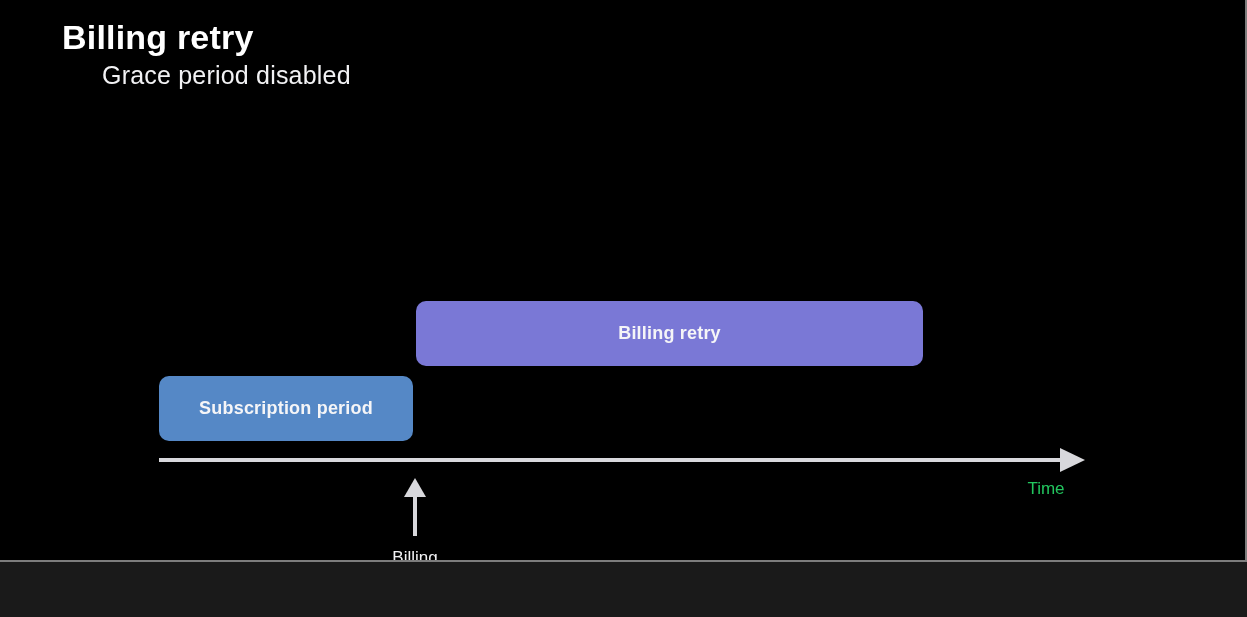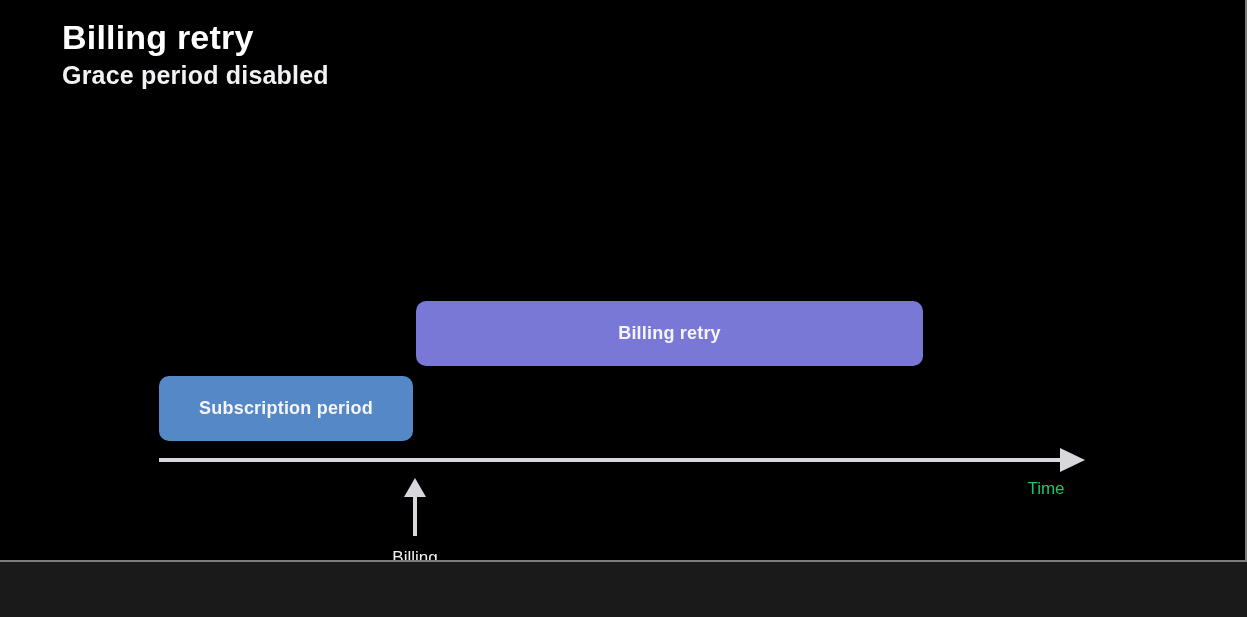--- a/index.html
+++ b/index.html
@@ -18,23 +18,24 @@
   .slide-title {
     color: #ffffff;
     font-size: 34px;
     font-weight: 700;
     line-height: 1.15;
     letter-spacing: 0.2px;
   }
   .slide-subtitle {
     color: #f2f2f4;
     font-size: 25px;
-    font-weight: 700;
+    font-weight: 400;
     margin-top: 4px;
     letter-spacing: 0.2px;
+    margin-left: 40px;
   }
   .period-box {
     position: absolute;
     border-radius: 10px;
     display: flex;
     align-items: center;
     justify-content: center;
     color: #f5f5f7;
     font-size: 18px;
     font-weight: 700;

